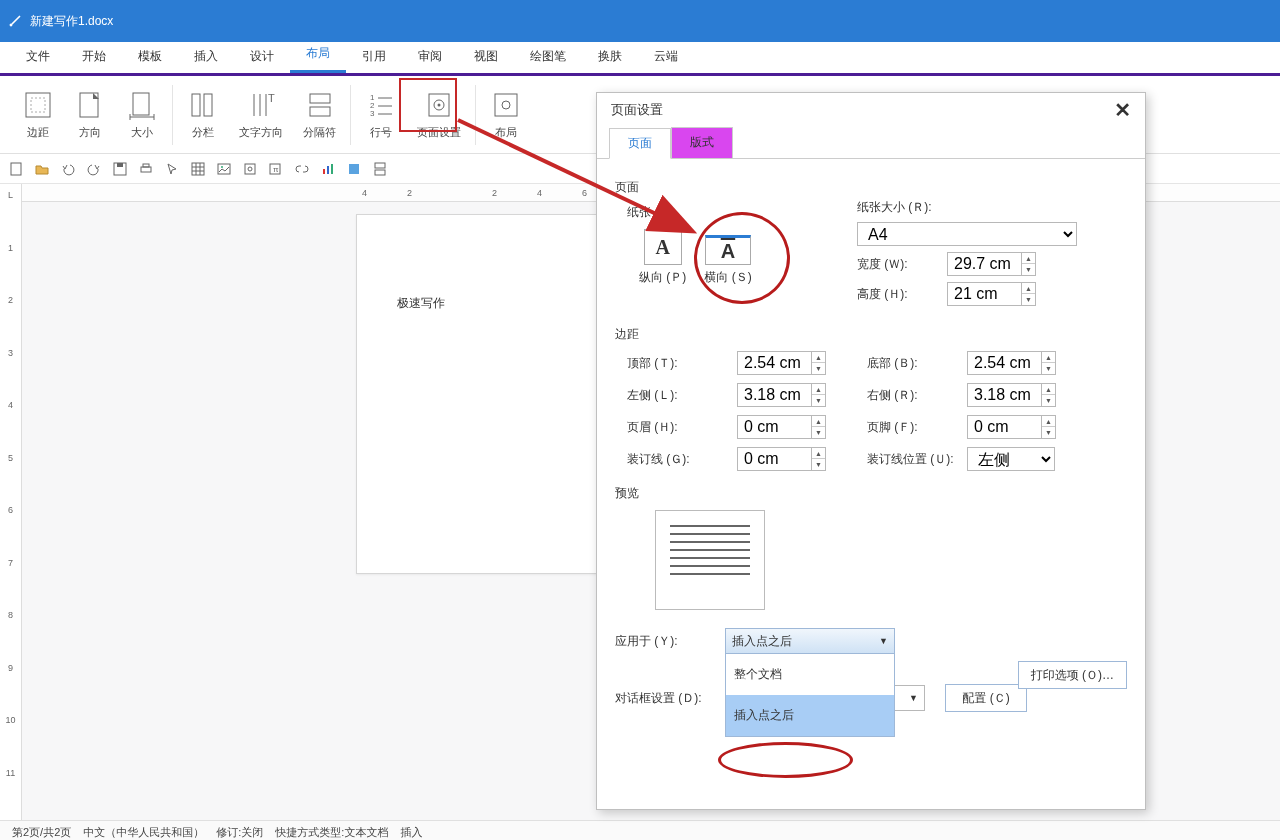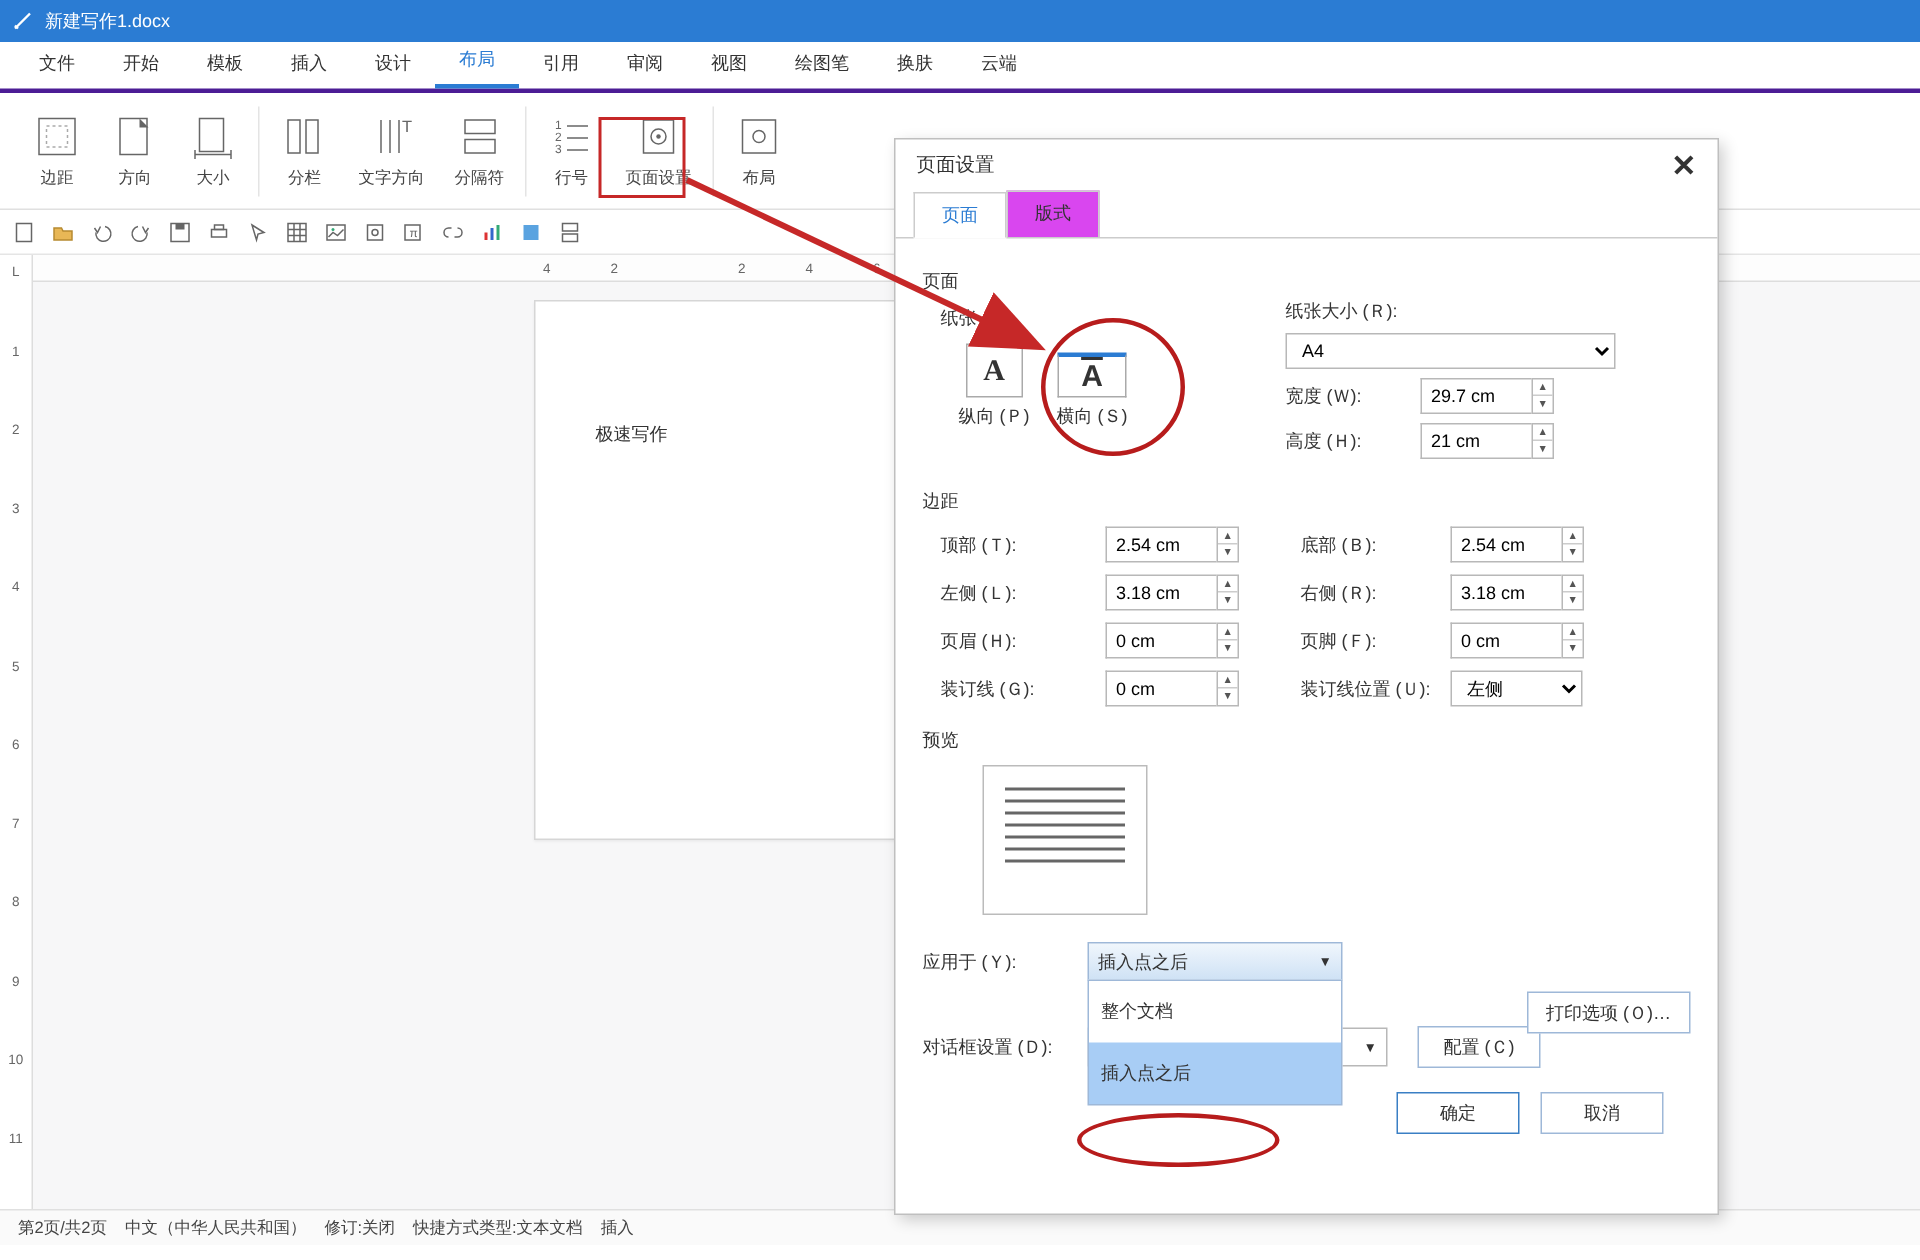--- a/index.html
+++ b/index.html
@@ -1,17 +1,17 @@
 <!DOCTYPE html>
 <html><head>
   <meta charset="utf-8">
   <style>
     * { box-sizing: border-box; margin: 0; padding: 0; font-family: "Microsoft YaHei", sans-serif; }
     body { width: 1280px; height: 840px; background: #fff; font-size: 12px; color: #333; overflow: hidden; position: relative; }
-    .titlebar { height: 28px; background: #2b7cd3; display: flex; align-items: center; padding: 0 8px; color: #fff; }
+    .titlebar { height: 42px; background: #2b7cd3; display: flex; align-items: center; padding: 0 8px; color: #fff; }
     .titlebar .app-icon { margin-right: 8px; color: #fff; }
     .menubar { height: 34px; display: flex; align-items: flex-end; border-bottom: 3px solid #4c1d95; padding: 0 10px; }
     .menubar .tab { padding: 8px 16px; cursor: pointer; color: #333; }
     .menubar .tab.active { border-bottom: 3px solid #2b7cd3; color: #2b7cd3; font-weight: 500; }
     .ribbon { height: 78px; border-bottom: 1px solid #e0e0e0; display: flex; padding: 4px 12px; align-items: center; gap: 0; }
     .rib-item { display: flex; flex-direction: column; align-items: center; padding: 2px 10px; position: relative; }
     .rib-icon { width: 32px; height: 32px; display: flex; align-items: center; justify-content: center; color: #555; }
     .rib-label { margin-top: 4px; font-size: 11px; color: #444; }
     .rib-sep { width: 1px; height: 60px; background: #e4e4e4; margin: 0 4px; }
     .qat { height: 30px; border-bottom: 1px solid #e5e5e5; display: flex; align-items: center; padding: 0 8px; gap: 10px; }
@@ -33,21 +33,21 @@
     .d-body { padding: 14px 18px; font-size: 12px; }
     .sec-h { margin: 6px 0 8px 0; color:#333;}
     .orient { display:flex; gap:18px; align-items:flex-end; margin: 8px 0 4px 24px;}
     .orient-btn { display:flex; flex-direction:column; align-items:center; gap:4px; }
     .orient-box { width:38px; height:36px; border:1px solid #aaa; display:flex; align-items:center; justify-content:center; font-family:Georgia,serif; font-size:20px; font-weight:bold; }
     .orient-box.land { width:46px; height:30px; }
     .orient-box.sel { border-top:3px solid #2b7cd3; }
     .right-col { position:absolute; left:260px; top:100px; width:260px; }
     .field-row { display:flex; align-items:center; margin:6px 0; }
     .field-row label { width:90px; }
-    input[type=text], select { height: 24px; border: 1px solid #b8b8b8; padding: 0 6px; font-size: 12px; background:#fff;}
+    input[type=text], select { height: 24px; border: 1px solid #b8b8b8; padding: 0 6px; font-size: 16px; background:#fff;}
     .spinner { display:flex; height:24px;}
     .spinner input { width:74px; border-right:none; }
     .spin-btns { display:flex; flex-direction:column; border:1px solid #b8b8b8; border-left:1px solid #b8b8b8;}
     .spin-btns span{ width:13px; height:11px; display:flex; align-items:center; justify-content:center; font-size:7px; color:#555; cursor:pointer; }
     .spin-btns span:first-child{border-bottom:1px solid #ccc;}
     .margins { margin-top: 40px; }
     .margins .grid { display:grid; grid-template-columns: 110px 130px 100px 130px; row-gap: 8px; padding-left: 12px; align-items:center;}
     .preview-box { width:110px; height:100px; border:1px solid #bbb; margin:8px 0 0 40px; padding:14px 14px; display:flex; flex-direction:column; gap:6px;}
     .preview-box div { height:2px; background:#666; }
     .apply-row { display:flex; align-items:center; margin-top: 18px;}
@@ -474,24 +474,20 @@
 
     <div class="apply-row" style="margin-top:30px">
       <label style="width:110px">对话框设置 (Ｄ):</label>
       <div class="dropdown" style="width:200px;background:#fff;border:1px solid #b8b8b8">
         <span>插入点之后</span>
         <span class="arrow">▼</span>
       </div>
       <div class="btn" style="margin-left:20px">配置 (Ｃ)</div>
     </div>
 
-    <div class="footer-btns">
-      <div class="btn" style="border:1px solid #3a7fc4">确定</div>
-      <div class="btn">取消</div>
-    </div>
   </div>
 </div>
 
 <div class="page-setup-hl"></div>
 <div class="circle1"></div>
 <div class="circle2"></div>
 <div class="arrow-ann">
   <svg width="260" height="140">
       <defs>
         <marker id="ah" markerWidth="12" markerHeight="12" refX="10" refY="5" orient="auto">

